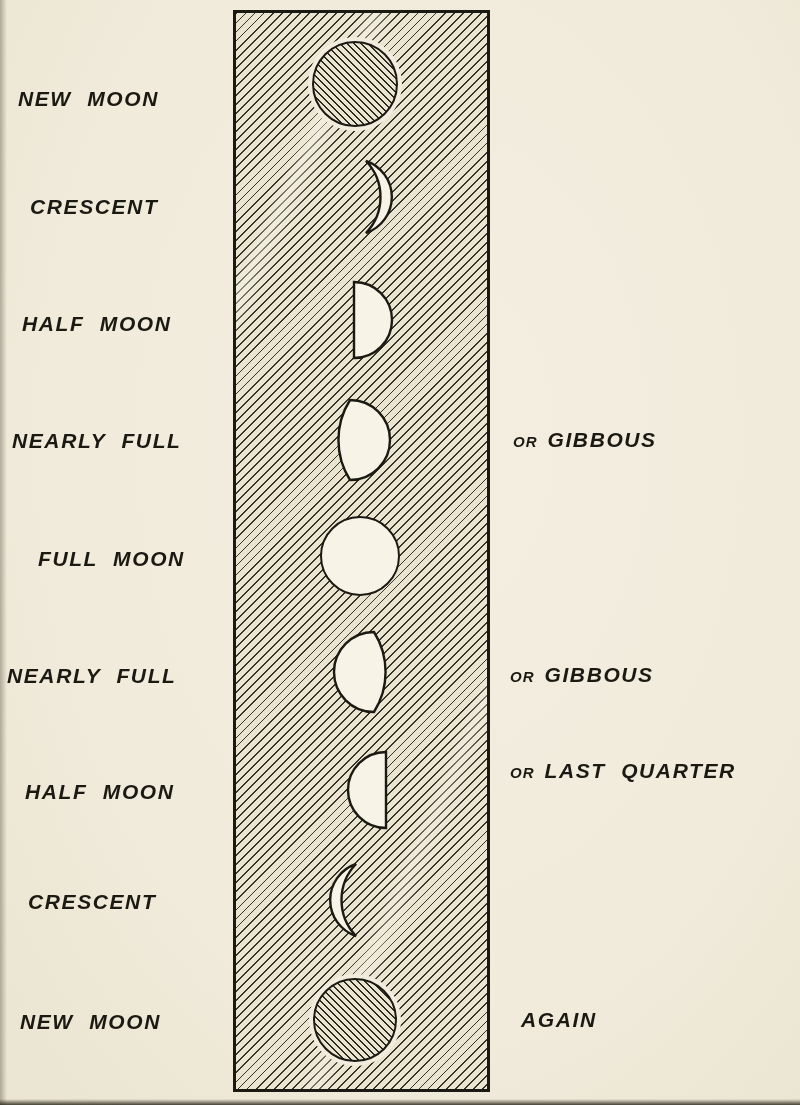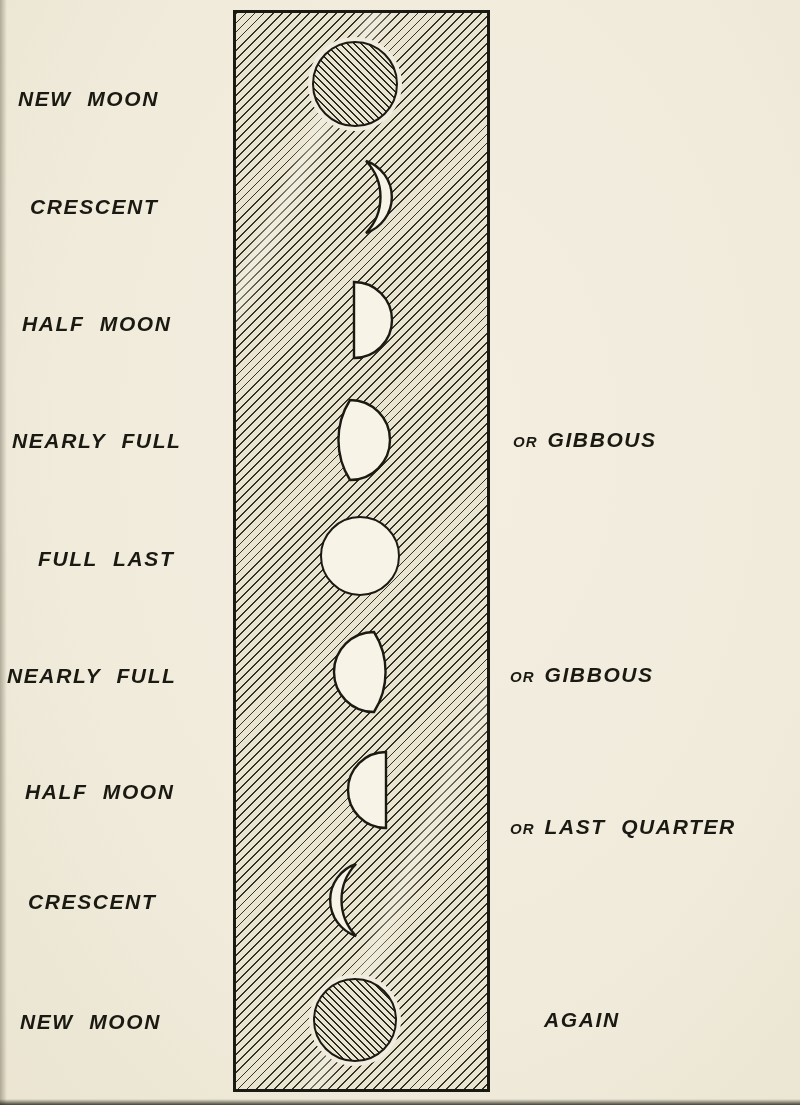--- a/index.html
+++ b/index.html
@@ -125,32 +125,32 @@
   <svg class="moon-shape flip" style="left:326px; top:858px;" width="50" height="84" viewBox="0 0 50 84">
     <path d="M20,6 A38,38 0 0 1 20,78 A52,52 0 0 0 20,6 Z"></path>
   </svg>
 
   <div class="moon-disc hatched" style="left:313px; top:978px; width:84px; height:84px;"></div>
 
   <div class="lbl" style="left:18px; top:99px;">NEW MOON</div>
   <div class="lbl" style="left:30px; top:207px;">CRESCENT</div>
   <div class="lbl" style="left:22px; top:324px;">HALF MOON</div>
   <div class="lbl" style="left:12px; top:441px;">NEARLY FULL</div>
-  <div class="lbl" style="left:38px; top:559px;">FULL LAST</div>
+  <div class="lbl" style="left:38px; top:559px;">FULL MOON</div>
   <div class="lbl" style="left:7px; top:676px;">NEARLY FULL</div>
   <div class="lbl" style="left:25px; top:792px;">HALF MOON</div>
   <div class="lbl" style="left:28px; top:902px;">CRESCENT</div>
   <div class="lbl" style="left:20px; top:1022px;">NEW MOON</div>
 
   <div class="lbl" style="left:513px; top:440px;">
     <span class="or">OR</span><span>GIBBOUS</span>
   </div>
   <div class="lbl" style="left:510px; top:675px;">
     <span class="or">OR</span><span>GIBBOUS</span>
   </div>
-  <div class="lbl" style="left:510px; top:827px;">
+  <div class="lbl" style="left:510px; top:771px;">
     <span class="or">OR</span><span>LAST QUARTER</span>
   </div>
-  <div class="lbl" style="left:544px; top:1020px;text-align:center;">AGAIN</div>
+  <div class="lbl" style="left:521px; top:1020px;text-align:center;">AGAIN</div>
 
   <div class="page-left-edge"></div>
   <div class="page-bottom-edge"></div>
 </div>
 
 </body></html>

